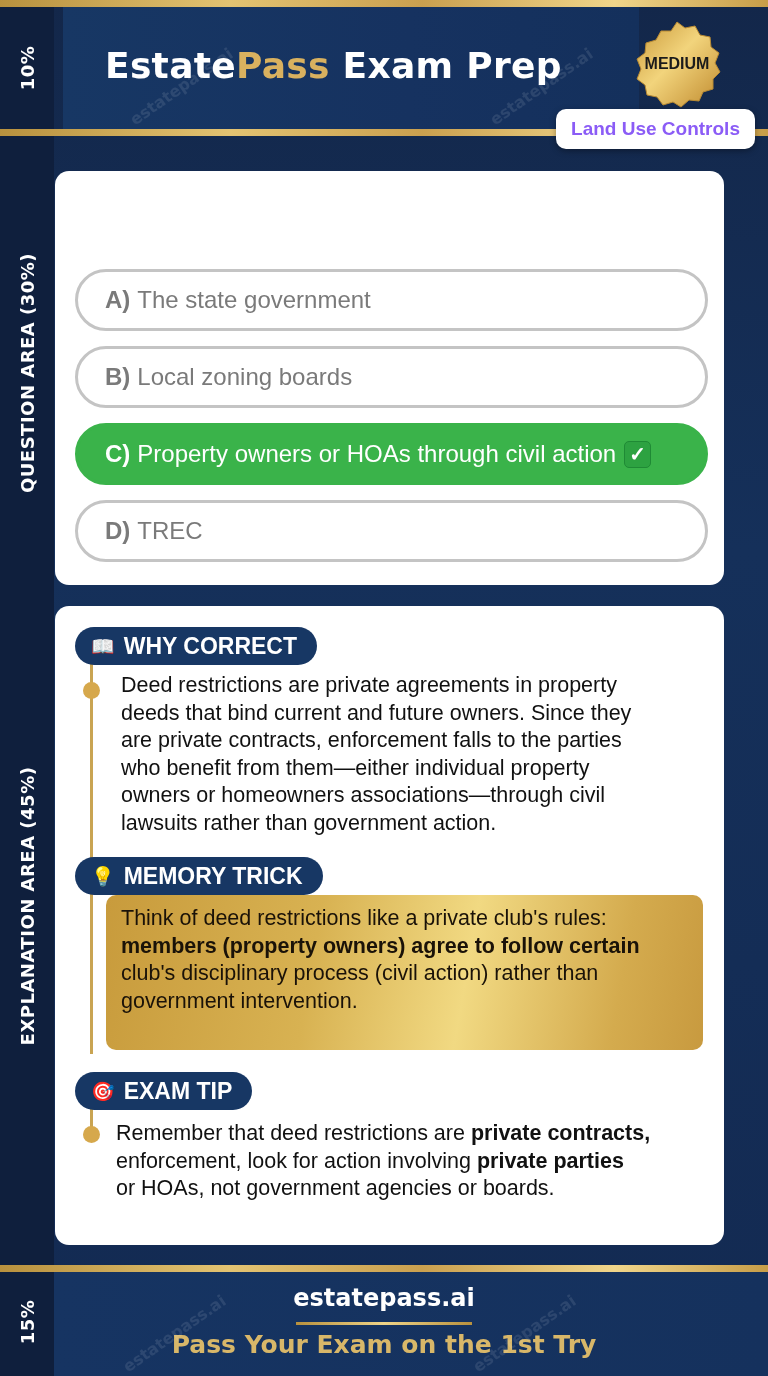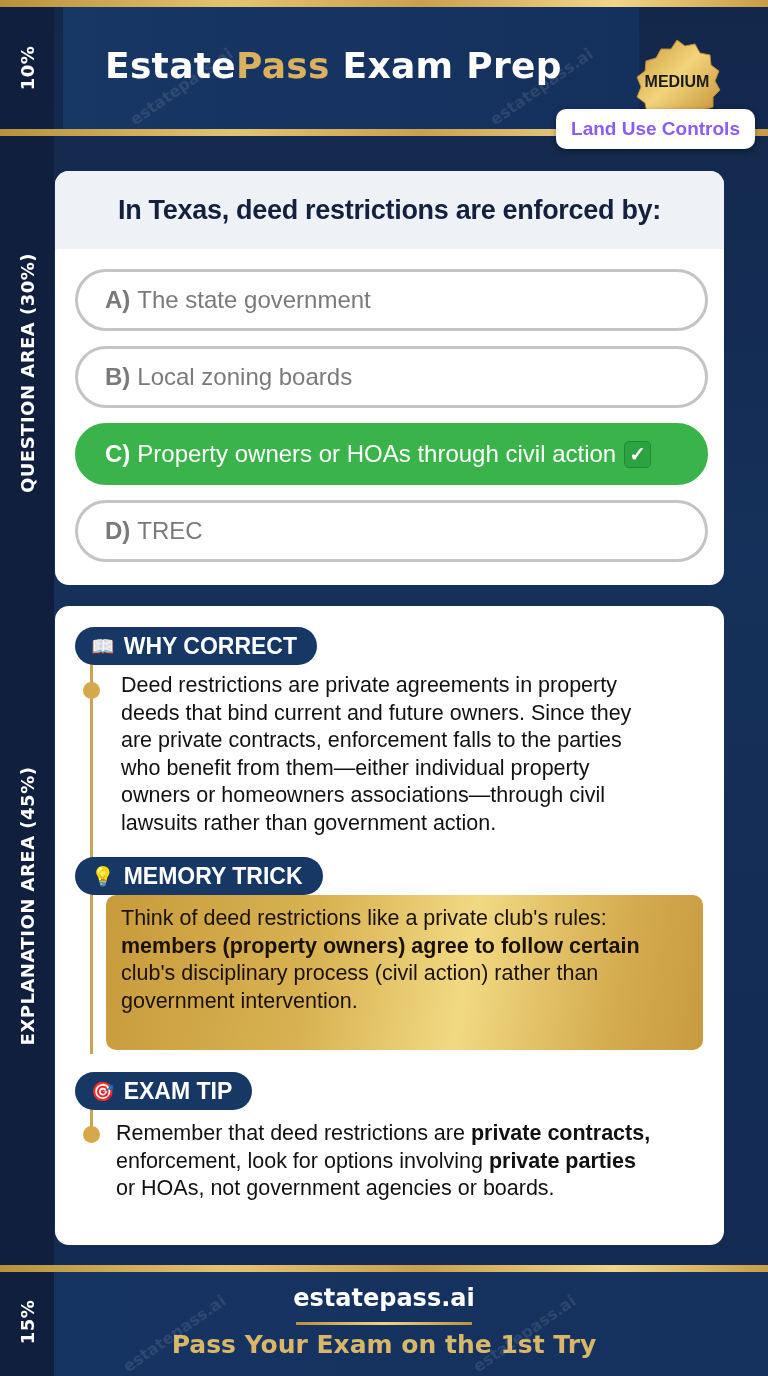--- a/index.html
+++ b/index.html
@@ -24,21 +24,21 @@
   .header {
     position: absolute; left: 63px; top: 7px; width: 576px; height: 122px;
     background: linear-gradient(90deg, #173764 0%, #163260 60%, #14305c 100%);
   }
   .brand-title {
     position: absolute; left: 42px; top: 38px; font-family: "DejaVu Sans", sans-serif;
     font-weight: bold; font-size: 36px; color: #ffffff; letter-spacing: 0.3px;
   }
   .brand-title .accent { color: #d9b15f; }
   .badge {
-    position: absolute; left: 622px; top: 36px; width: 110px; height: 100px;
+    position: absolute; left: 622px; top: 18px; width: 110px; height: 100px;
     display: flex; align-items: center; justify-content: center;
   }
   .badge svg { position: absolute; left: 0; top: 0; }
   .badge span {
     position: relative; font-weight: bold; font-size: 16px; color: #1b1b1b;
   }
   .topic-pill {
     position: absolute; left: 556px; top: 109px; width: 199px; height: 40px;
     background: #ffffff; border-radius: 10px; box-shadow: 0 2px 6px rgba(0,0,0,0.35);
     display: flex; align-items: center; justify-content: center;
@@ -150,21 +150,20 @@
         <stop offset="1" stop-color="#c08a2e"></stop>
       </linearGradient>
     </defs>
     <path d="M55 4 L63 10 L73 8 L78 17 L88 19 L89 29 L97 35 L93 45 L98 54 L91 61 L91 71 L81 74 L77 83 L67 82 L59 89 L51 84 L41 87 L35 79 L25 77 L23 67 L15 61 L19 51 L15 41 L23 35 L24 25 L34 22 L39 13 L49 13 Z" fill="url(#sealg)" stroke="#b88a33" stroke-width="1"></path>
   </svg>
   <span style="top:-4px;">MEDIUM</span>
 </div>
 <div class="topic-pill">Land Use Controls</div>
 
 <div class="q-card">
-  <div class="q-head">In Texas, deed restrictions are enforced by:</div>
 
   <div class="option" style="top:98px;">
     <span class="letter">A)</span>
     <span>The state government</span>
   </div>
   <div class="option" style="top:175px;">
     <span class="letter">B)</span>
     <span>Local zoning boards</span>
   </div>
   <div class="option correct" style="top:252px;">
@@ -209,21 +208,21 @@
     <div>government intervention.</div>
   </div>
 
   <div class="sec-pill" style="top:466px;">
     <span class="ico">🎯</span>
     <span>EXAM TIP</span>
   </div>
   <div class="dot" style="top:520px;"></div>
   <div class="e-text" style="left:61px;top:514px;width:600px;">
     <div><span>Remember that deed restrictions are </span><b>private contracts,</b></div>
-    <div><span>enforcement, look for options involving </span><b>private parties</b></div>
+    <div><span>enforcement, look for action involving </span><b>private parties</b></div>
     <div>or HOAs, not government agencies or boards.</div>
   </div>
 </div>
 
 <div class="footer">
   <div class="foot-site">estatepass.ai</div>
   <div class="foot-underline"></div>
   <div class="foot-tag">Pass Your Exam on the 1st Try</div>
   <div class="watermark" style="left:60px;top:52px;">estatepass.ai</div>
   <div class="watermark" style="left:410px;top:52px;">estatepass.ai</div>

